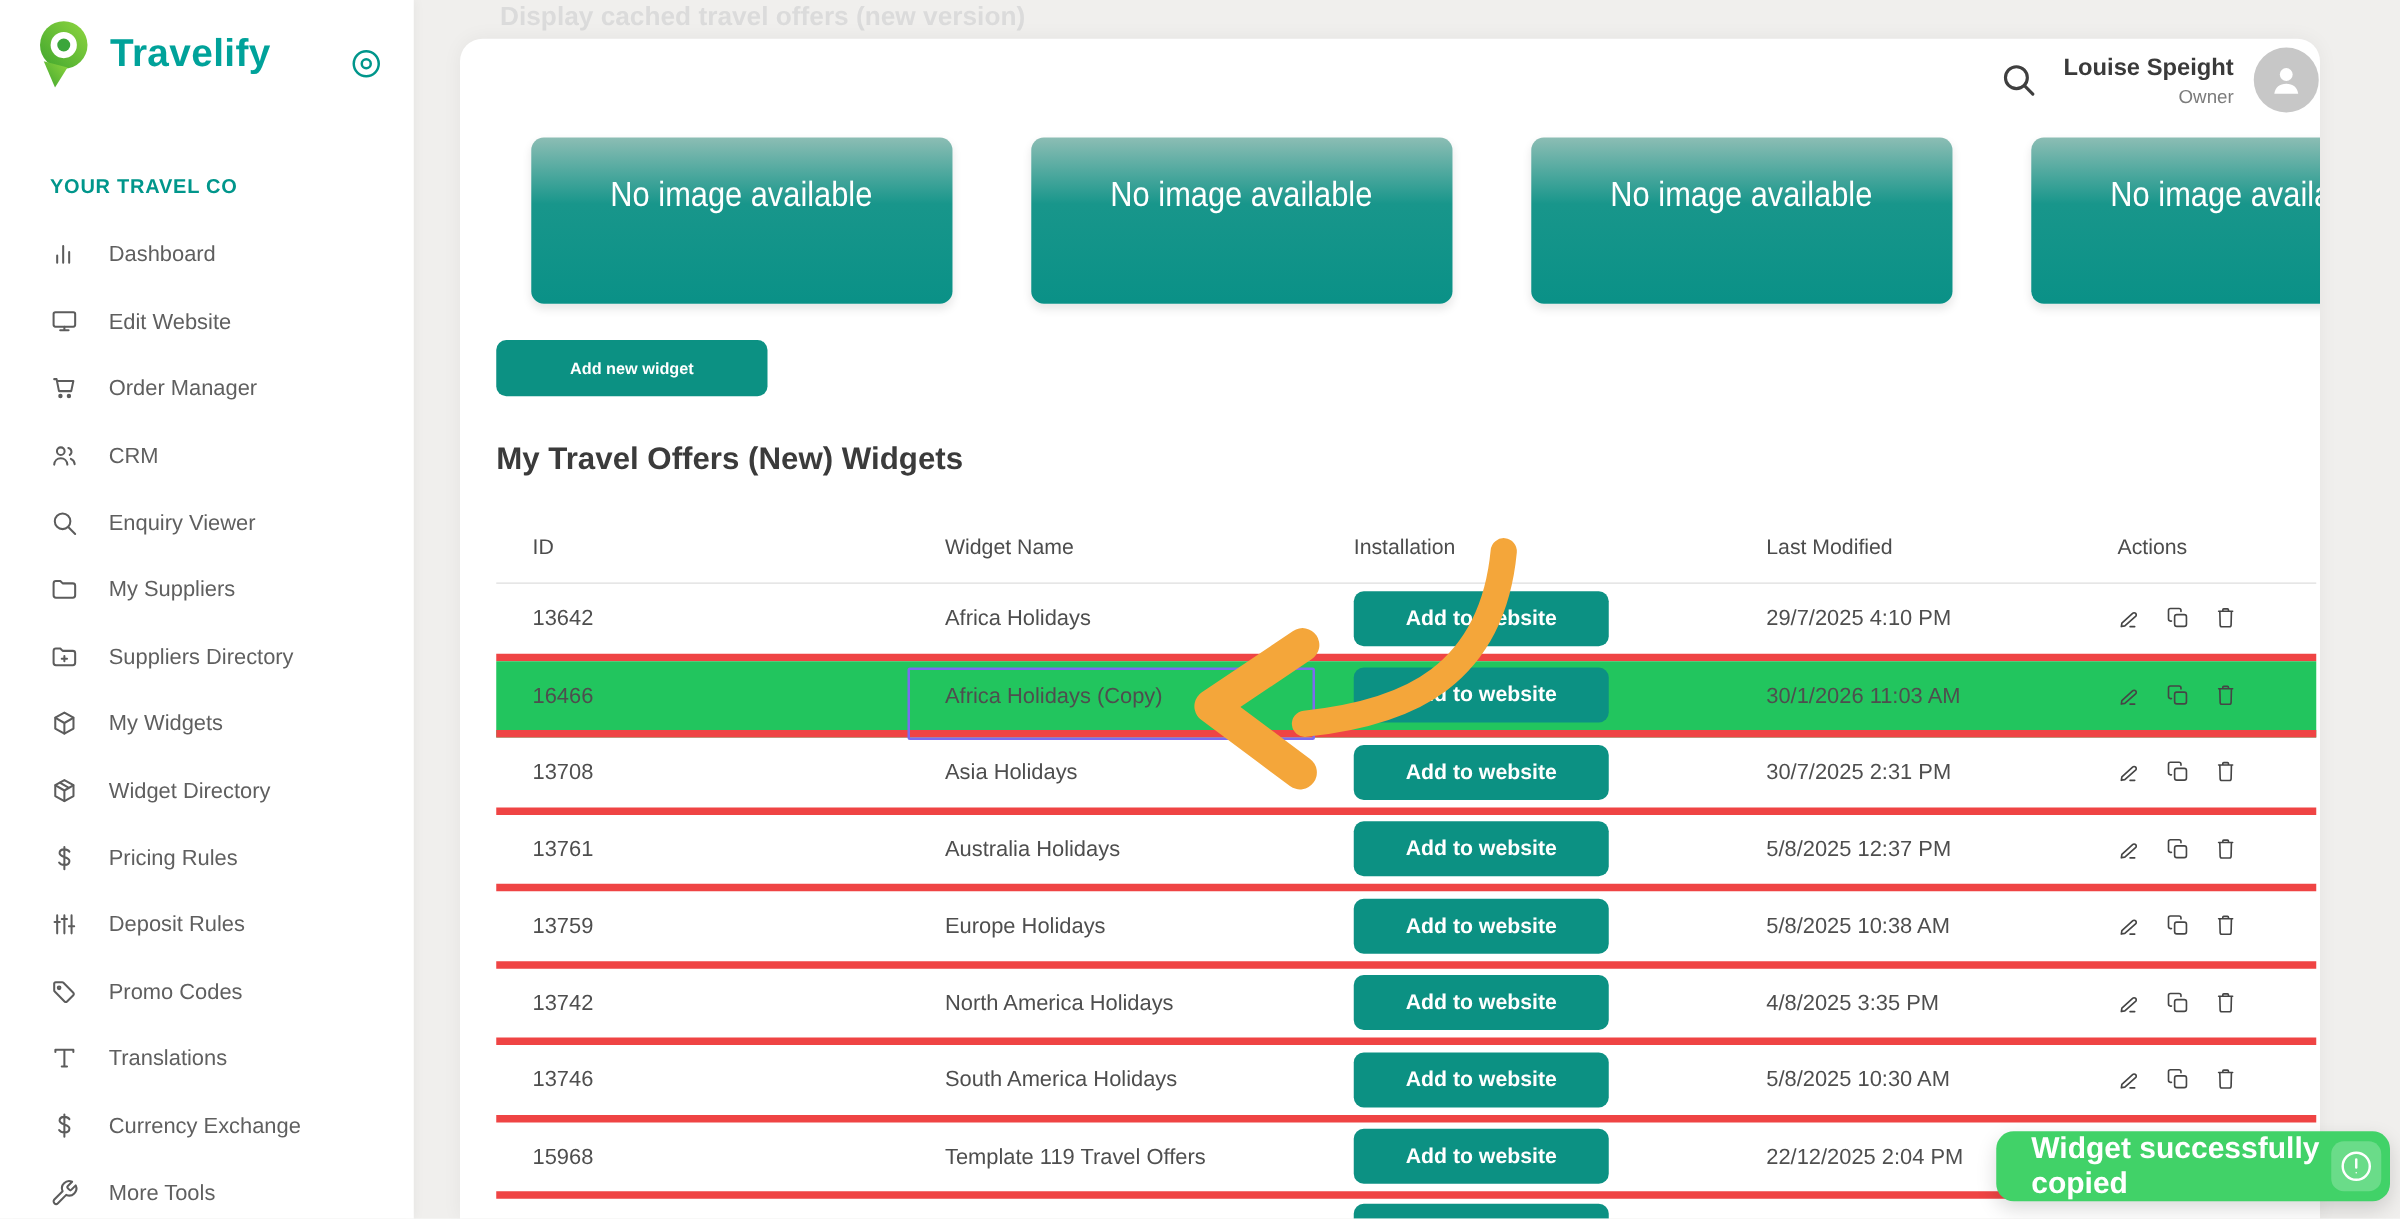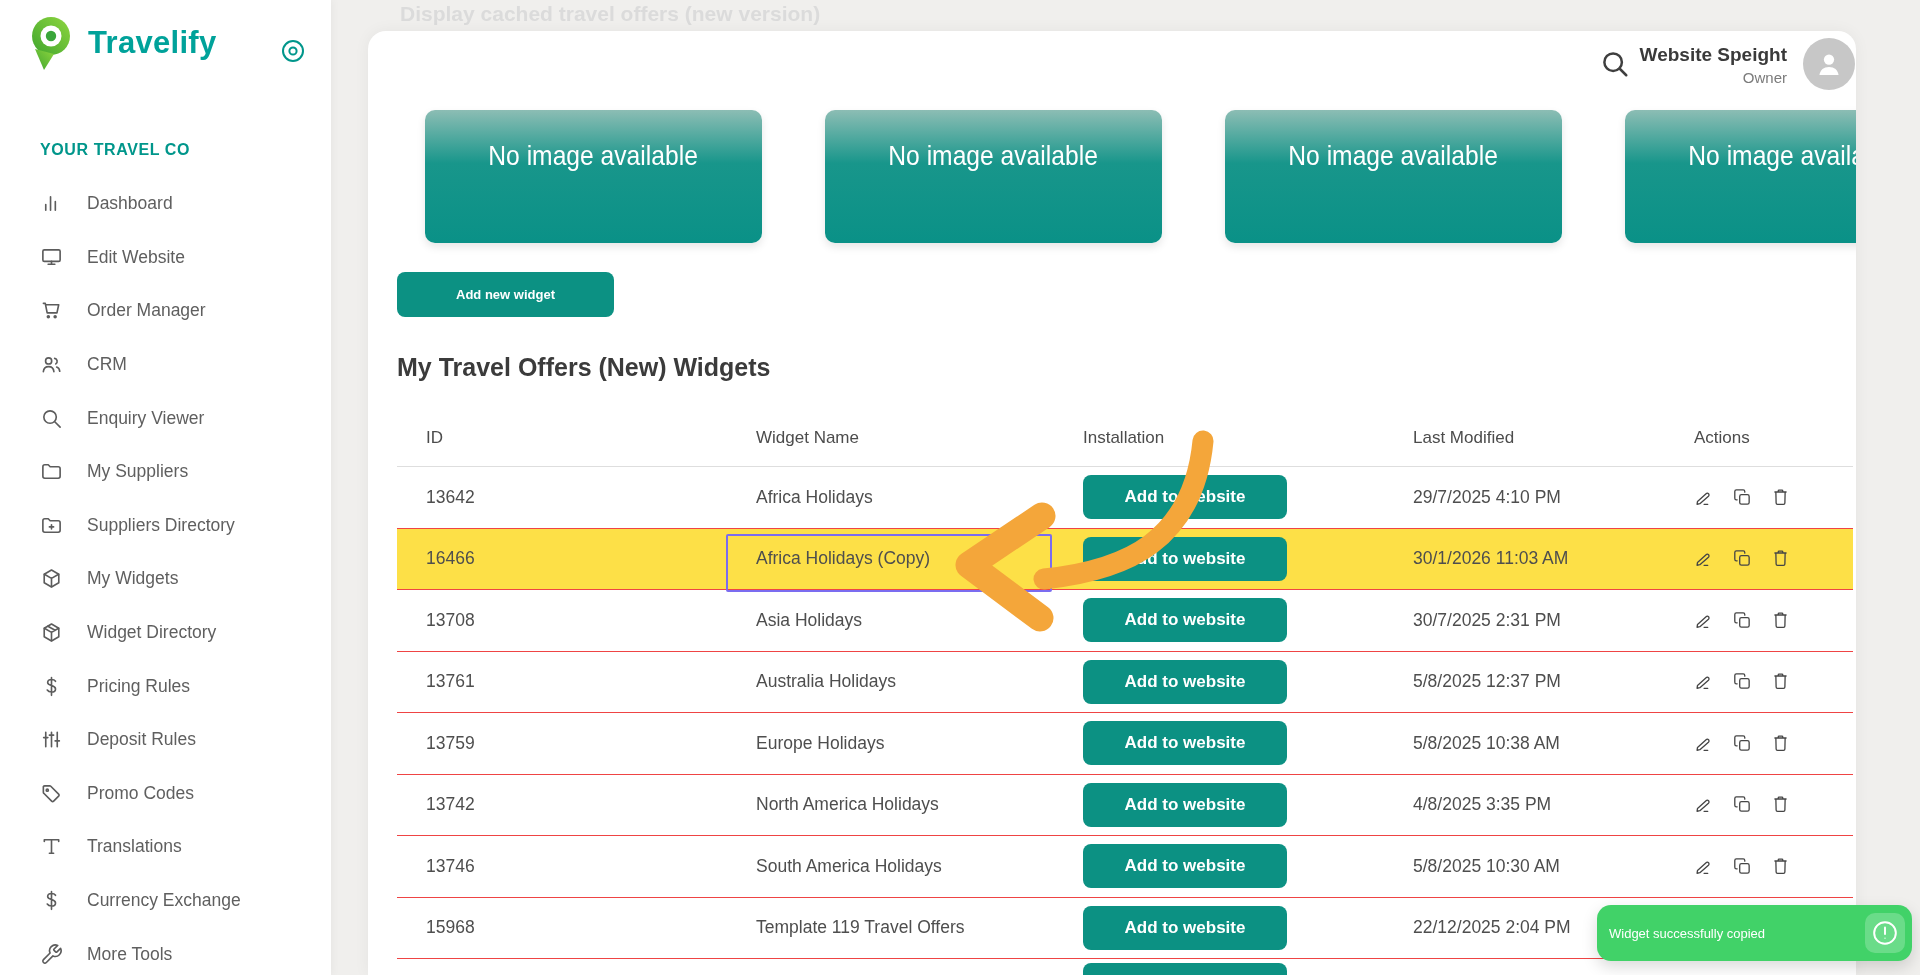--- a/index.html
+++ b/index.html
@@ -41,37 +41,37 @@
   .card-text { display:inline-block; margin-top:30px; font-size:28px; color:#fff; transform:scaleX(.88); transform-origin:center; white-space:nowrap; }
 
   .btn-teal { background:var(--primary-teal); color:#fff; border:none; border-radius:8px; font-family:inherit; font-weight:600; cursor:pointer; }
   .add-widget-btn { position:absolute; left:29px; top:241px; width:217px; height:45px; font-size:13px; }
 
   .section-title { position:absolute; left:29px; top:322px; font-size:25px; font-weight:700; color:#3b3b3b; }
 
   .table { position:absolute; left:29px; top:378px; width:1456px; }
   .t-grid { display:grid; grid-template-columns:330px 327px 330px 281px 1fr; align-items:center; padding-left:29px; }
   .t-head { height:58px; border-bottom:1px solid #dedede; font-size:17px; font-weight:500; color:#4c4c4c; }
-  .t-row { height:61.5px; border-bottom:1px solid #ef4444; font-size:17.5px; color:#4e4e4e; position:relative; }
-  .t-row.row-alt { background:#fde047; }
+  .t-row { height:61.5px; border-bottom:6px solid #ef4444; font-size:17.5px; color:#4e4e4e; position:relative; }
+  .t-row.row-alt { background:#22c55e; }
   .install-btn { width:204px; height:44px; font-size:17px; }
   .actions-cell { display:flex; gap:17px; align-items:center; }
   .action-btn { width:21px; height:21px; color:#454545; cursor:pointer; }
   .action-btn svg { stroke-width:1.5; }
   .partial-row { height:16px; overflow:hidden; display:grid; grid-template-columns:330px 327px 330px 281px 1fr; padding-left:29px; }
   .partial-row .install-btn { margin-top:4px; height:44px; }
 
   
   .highlight-box { position:absolute; left:358px; top:503px; width:326px; height:58px; border:2px solid var(--highlight-purple); border-radius:2px; z-index:6; pointer-events:none; }
   .arrow-svg { position:absolute; left:930px; top:413px; width:330px; height:240px; z-index:25; pointer-events:none; }
   .arrow-path { stroke:var(--arrow-orange); fill:none; }
 
   
   .toast { position:absolute; left:1597px; top:905px; width:315px; height:56px; background:var(--toast-green); border-radius:14px; z-index:30; display:flex; align-items:center; box-shadow:0 6px 16px rgba(0,0,0,.15); }
-  .toast-text { color:#fff; font-size:13px; font-weight:400; padding-left:12px; flex:1; }
+  .toast-text { color:#fff; font-size:24px; font-weight:700; padding-left:28px; flex:1; }
   .toast-badge { width:40px; height:40px; border-radius:10px; background:rgba(255,255,255,.22); margin-right:7px; display:flex; align-items:center; justify-content:center; }
   .toast-badge .icon { width:26px; height:26px; color:#fff; }
   .toast-badge svg { stroke-width:1.8; }
 </style>
 </head>
 <body>
 
 <div class="bg-title">Display cached travel offers (new version)</div>
 
 <div class="sidebar">
@@ -233,21 +233,21 @@
 
 <div class="panel">
 
   <span class="icon hdr-search">
     <svg viewBox="0 0 24 24">
         <circle cx="10.5" cy="10.5" r="7"></circle>
         <path d="M15.8 15.8L21 21"></path>
       </svg>
   </span>
   <div class="user-block">
-    <div class="user-name">Website Speight</div>
+    <div class="user-name">Louise Speight</div>
     <div class="user-role">Owner</div>
   </div>
   <div class="avatar">
     <span class="icon">
       <svg viewBox="0 0 24 24">
           <circle cx="12" cy="8.2" r="4.4"></circle>
           <path d="M3.8 21.5c.6-4.6 3.7-7 8.2-7s7.6 2.4 8.2 7z"></path>
         </svg>
     </span>
   </div>

